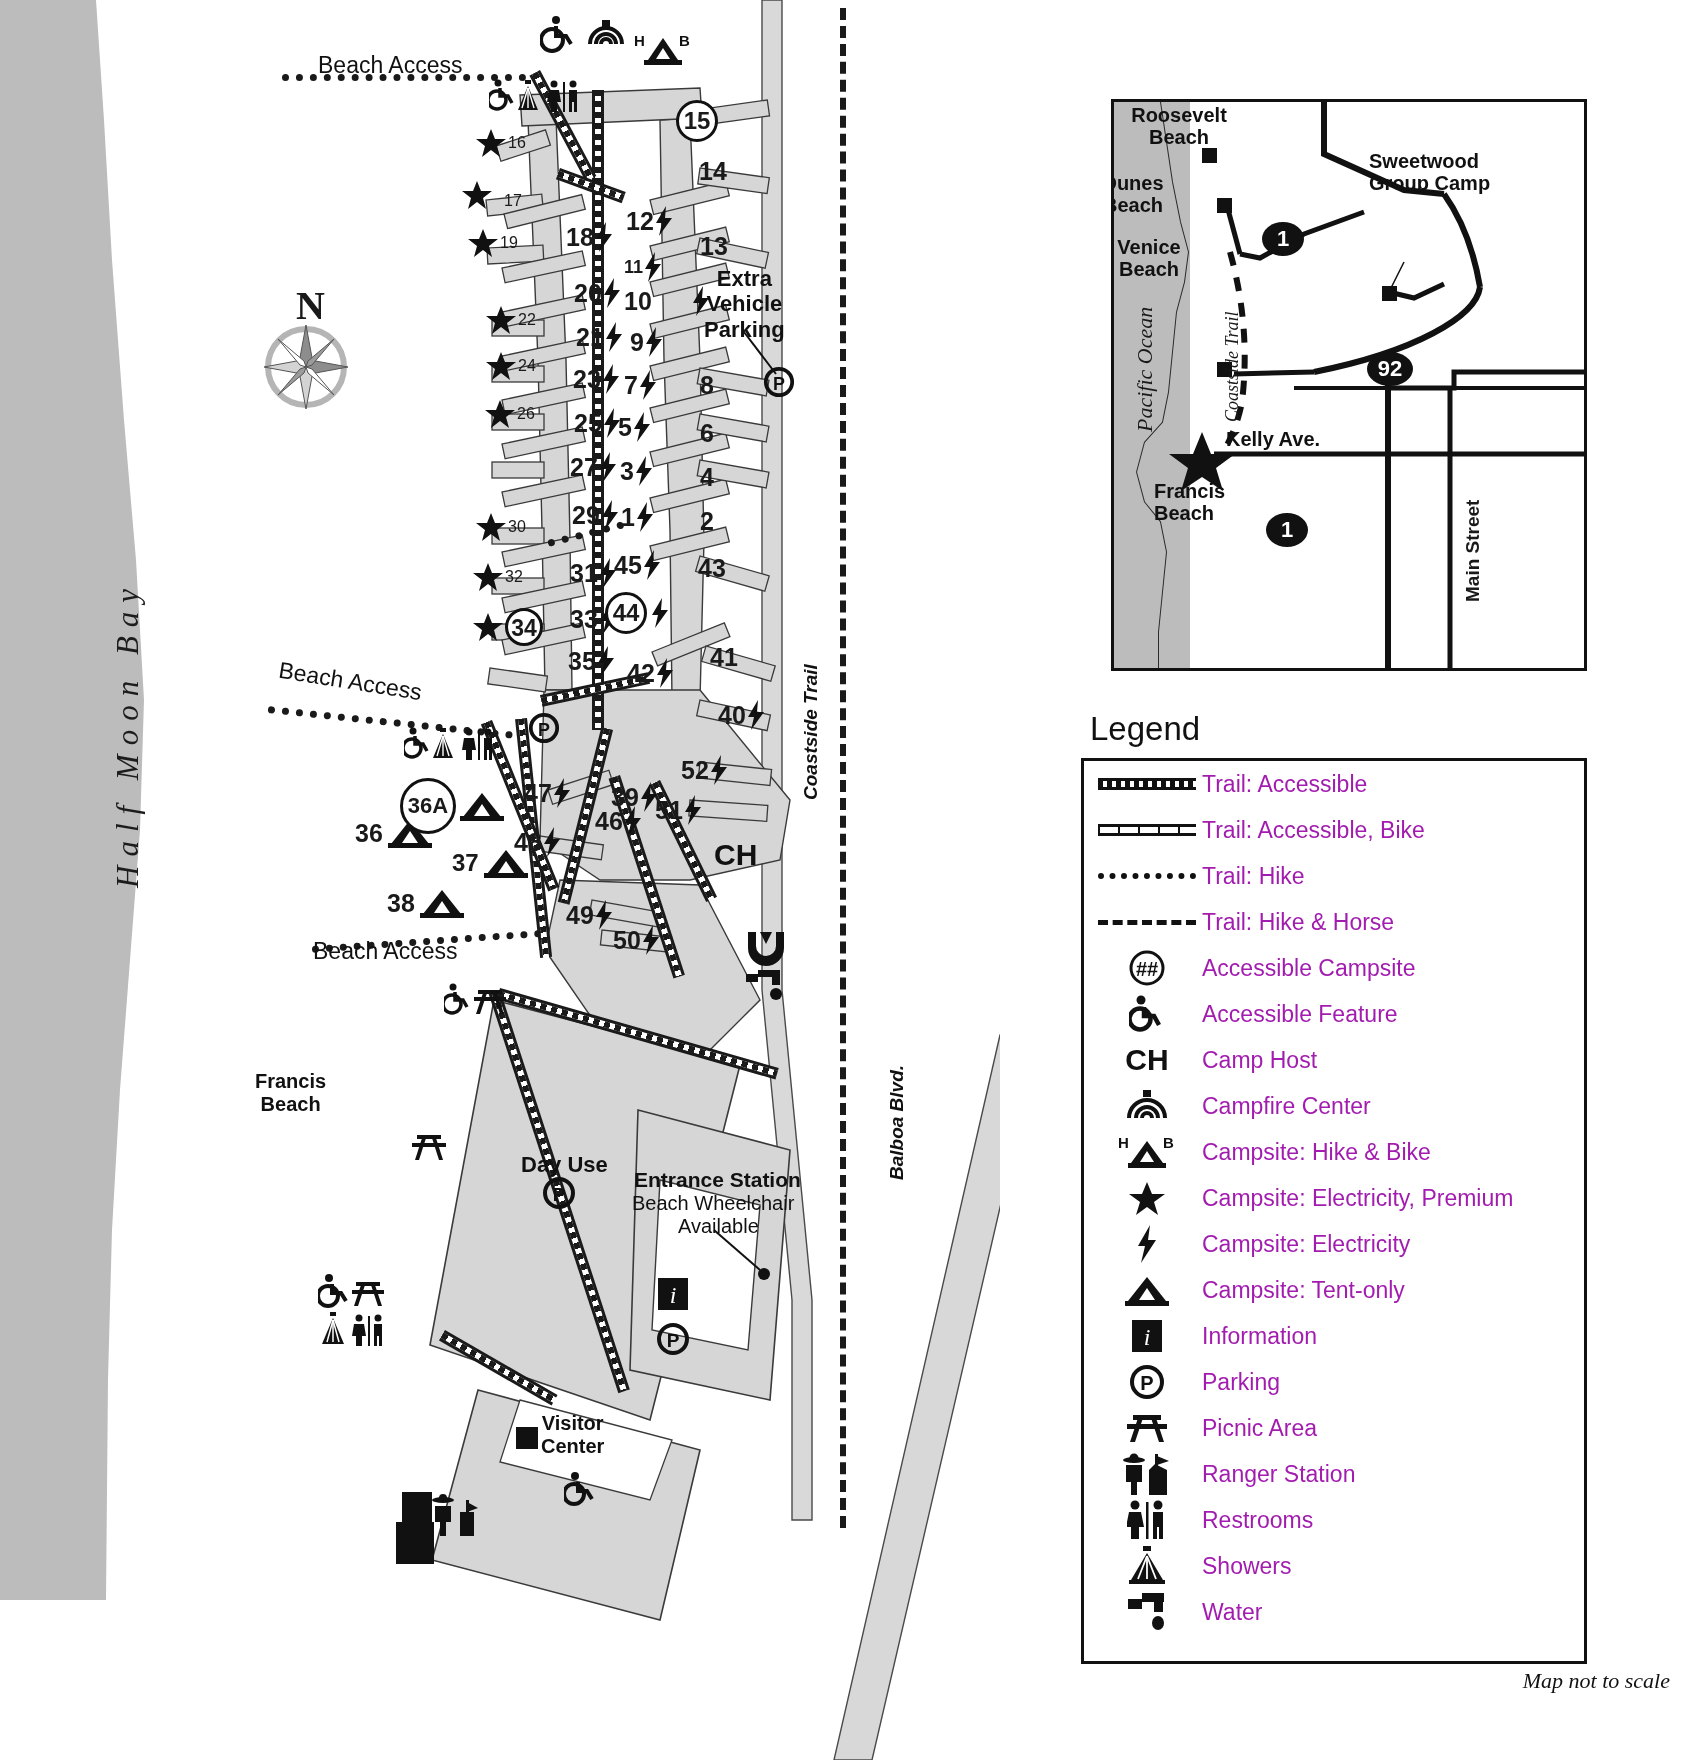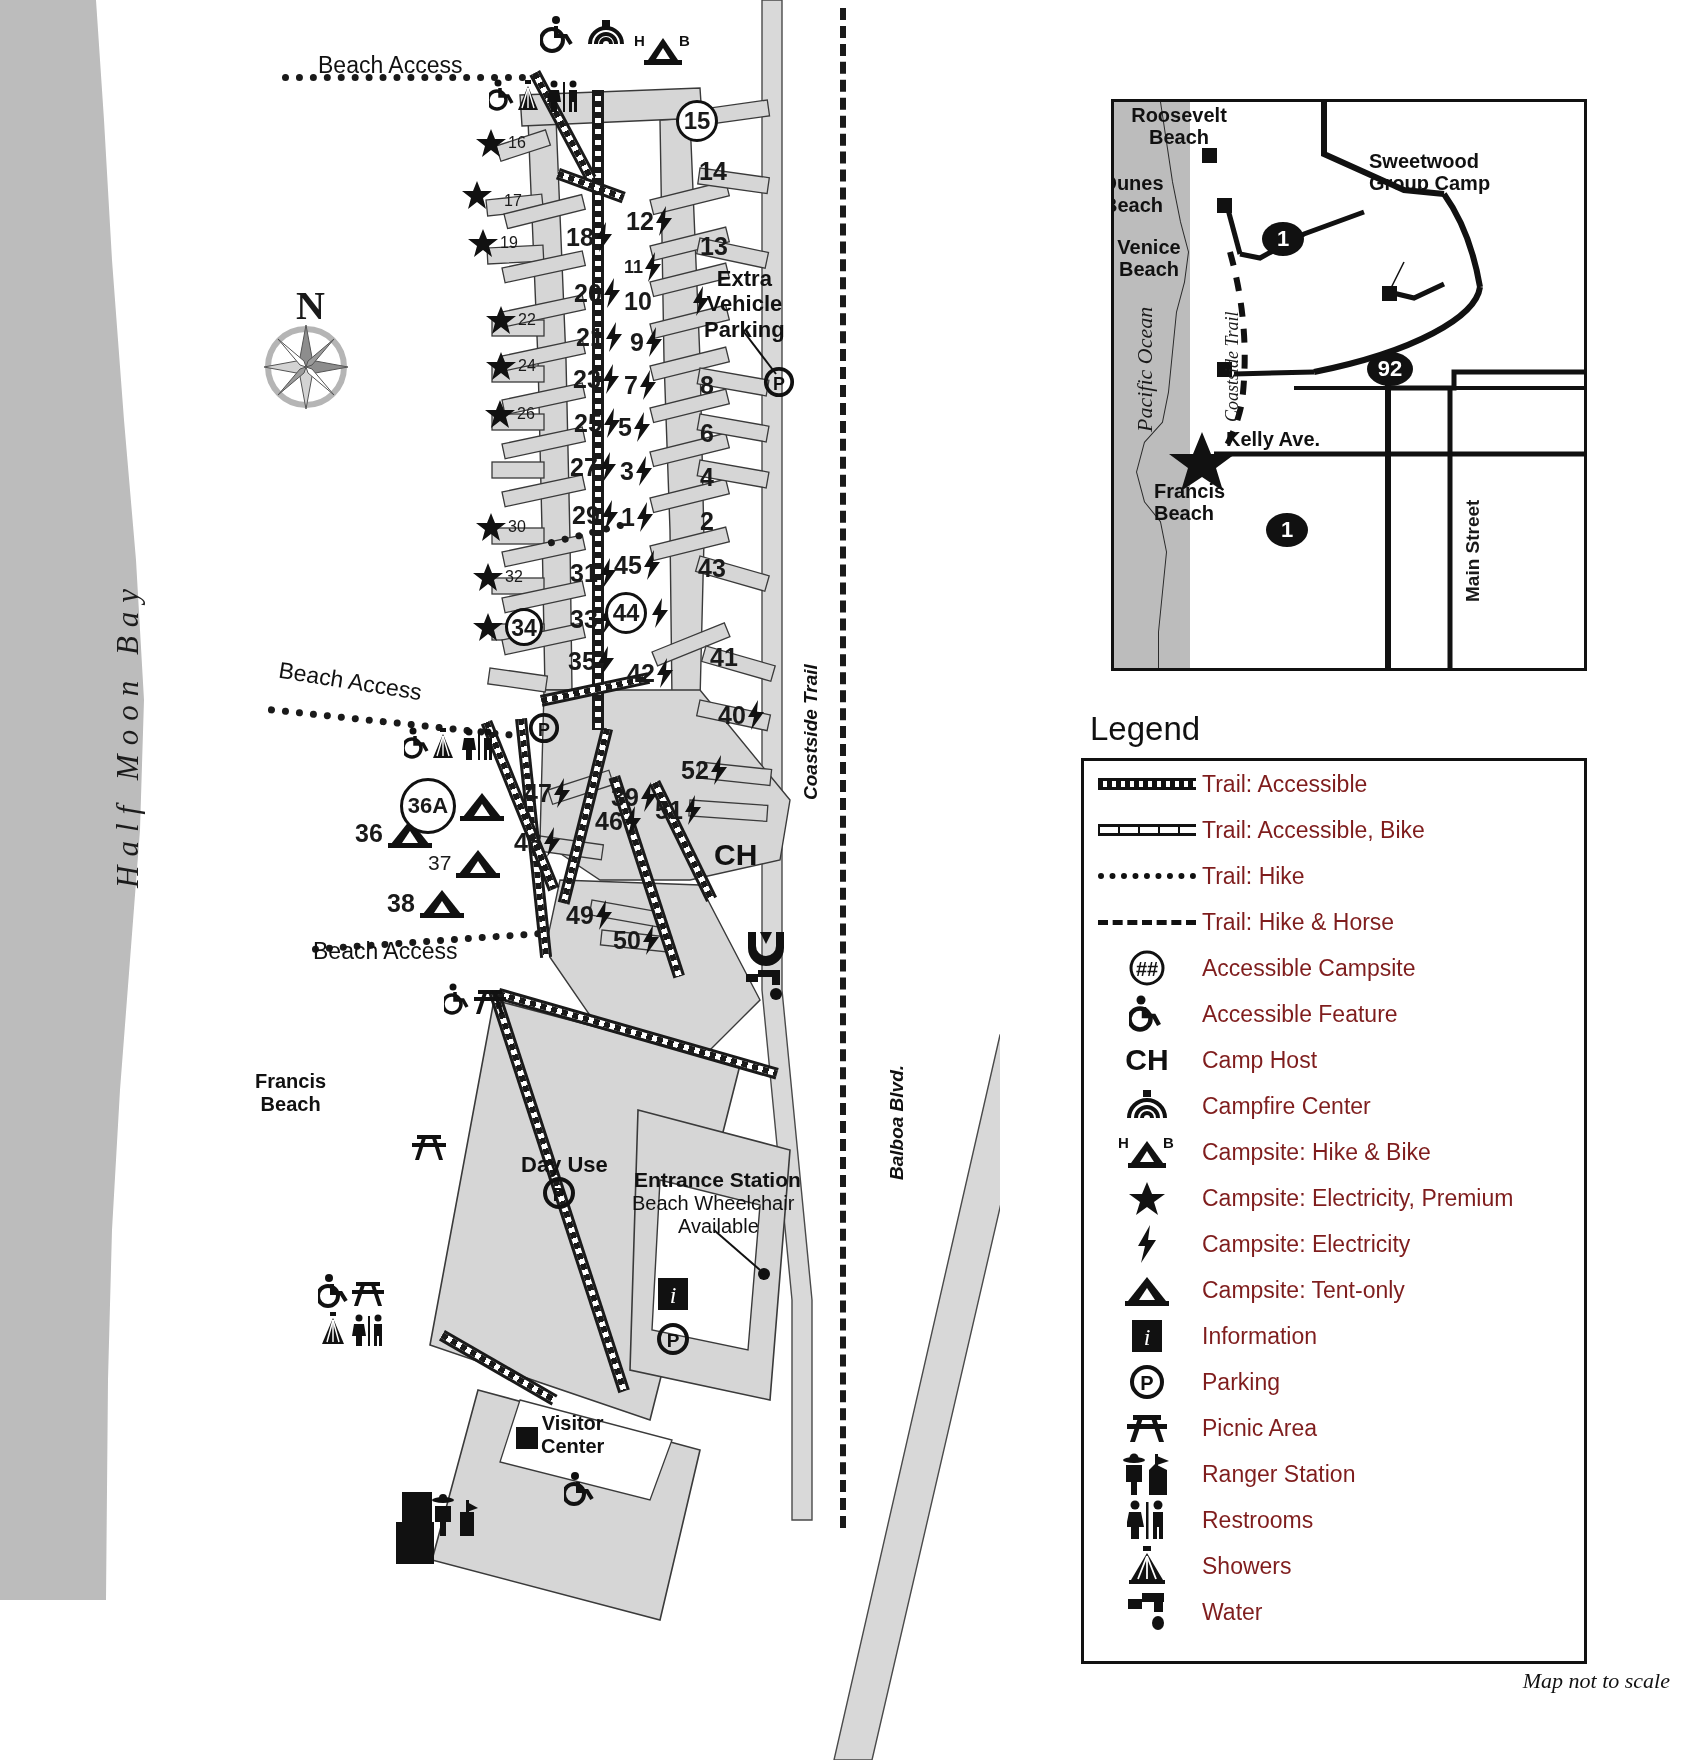--- a/index.html
+++ b/index.html
@@ -55,21 +55,21 @@
   .hwy{position:absolute;background:#111;color:#fff;font-weight:bold;
        border-radius:50%;text-align:center;}
 
   
   .legend-title{position:absolute;left:1090px;top:710px;font-size:33px;color:#111;}
   .legend-box{position:absolute;left:1081px;top:758px;width:500px;height:900px;
               border:3px solid #111;background:#fff;}
   .legend-row{display:flex;align-items:center;height:46px;padding-left:8px;}
   .legend-sym{width:110px;flex:0 0 110px;display:flex;align-items:center;justify-content:center;
               font-size:24px;color:#111;}
-  .legend-txt{font-size:23px;color:#7f1d1d;white-space:nowrap;}
+  .legend-txt{font-size:23px;color:#a21caf;white-space:nowrap;}
   .not-to-scale{position:absolute;right:30px;top:1668px;font-family:"Liberation Serif",serif;
                 font-style:italic;font-size:22px;color:#111;}
 
   
   .ls{width:98px;height:10px;}
   .ls-acc{background-image:repeating-linear-gradient(90deg,#111 0 5px,#fff 5px 9px);
           border-top:3px solid #111;border-bottom:3px solid #111;height:6px;}
   .ls-bike{background-image:repeating-linear-gradient(90deg,#111 0 2px,#fff 2px 20px);
           border-top:3px solid #111;border-bottom:3px solid #111;height:6px;}
   .ls-hike{border-top:6px dotted #111;height:0;}
@@ -695,21 +695,21 @@
       <div class="abs" style="left: 698px; top: 554px;"><span style="font-weight:bold;font-size:25px;">43</span></div>
       <div class="abs" style="left: 710px; top: 643px;"><span style="font-weight:bold;font-size:25px;">41</span></div>
       <div class="abs" style="left: 355px; top: 818px;"><span style="display:inline-flex;align-items:center;gap:4px;font-weight:bold;font-size:25px;">
           <span>36</span>
           <svg width="46" height="30" viewBox="0 0 46 30">
             <polygon points="23,2 42,26 4,26" fill="#111"></polygon>
             <polygon points="23,13 31,25 15,25" fill="#fff"></polygon>
             <rect x="1" y="25" width="44" height="5" fill="#111"></rect>
           </svg>
         </span></div>
-      <div class="abs" style="left: 428px; top: 848px;"><span style="display:inline-flex;align-items:center;gap:4px;font-weight:normal;font-size:21px;">
+      <div class="abs" style="left: 428px; top: 848px;"><span style="display:inline-flex;align-items:center;gap:4px;font-weight:bold;font-size:24px;margin-left:24px;">
           <span>37</span>
           <svg width="46" height="30" viewBox="0 0 46 30">
             <polygon points="23,2 42,26 4,26" fill="#111"></polygon>
             <polygon points="23,13 31,25 15,25" fill="#fff"></polygon>
             <rect x="1" y="25" width="44" height="5" fill="#111"></rect>
           </svg>
         </span></div>
       <div class="abs" style="left: 387px; top: 888px;"><span style="display:inline-flex;align-items:center;gap:4px;font-weight:bold;font-size:25px;">
           <span>38</span>
           <svg width="46" height="30" viewBox="0 0 46 30">

